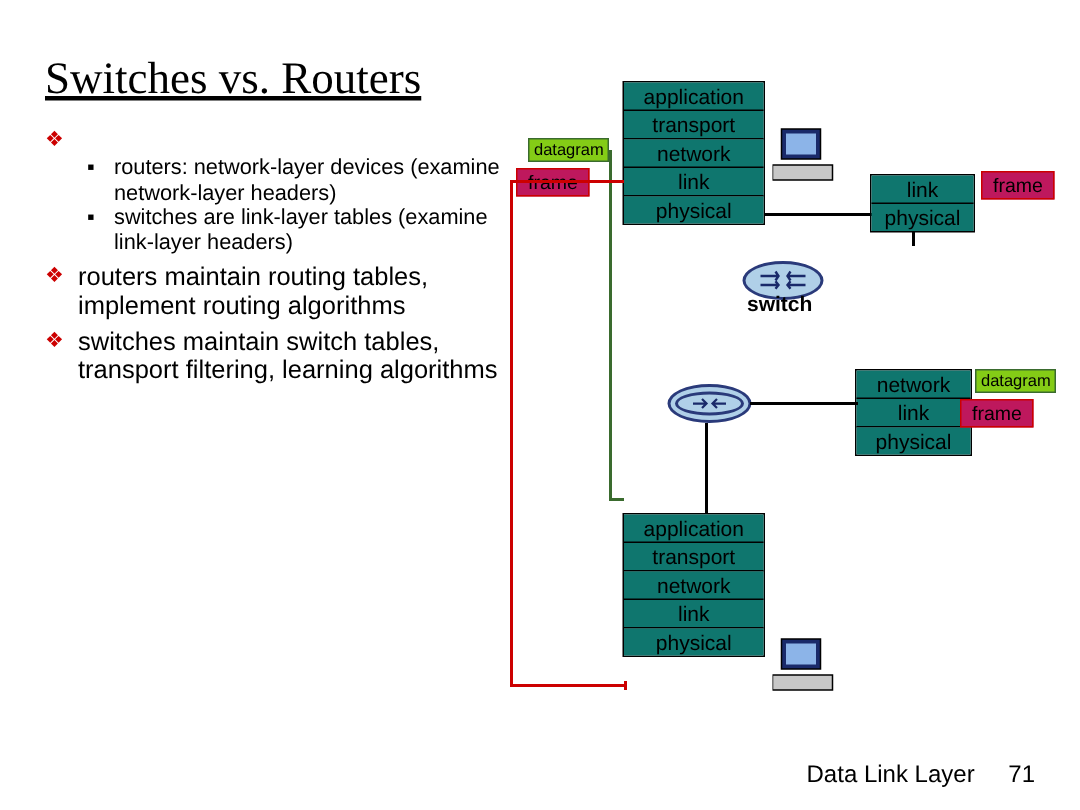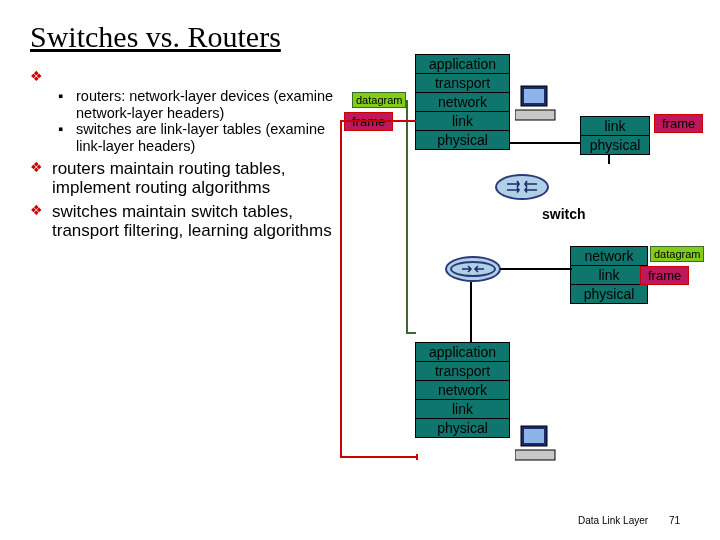--- a/index.html
+++ b/index.html
@@ -8,21 +8,21 @@
     height: 540px;
     background: #fff;
     font-family: "Comic Sans MS", cursive, sans-serif;
     position: relative;
     overflow: hidden;
   }
   .slide {
     position: relative;
     width: 100%;
     height: 100%;
-    padding: 20px 30px;
+    padding: 36px 30px;
   }
   .title {
     font-family: "Times New Roman", serif;
     font-size: 30px;
     text-decoration: underline;
     margin-bottom: 14px;
   }
   .content-area {
     display: flex;
   }
@@ -133,22 +133,22 @@
     border-radius:50%;
   }
   .linkline {
     position: absolute;
     height: 2px;
     background: #000;
   }
   .footer {
     position: absolute;
     bottom: 14px;
-    right: 40px;
-    font-size: 10px;
+    right: 30px;
+    font-size: 16px;
     margin-top: 20px;
   }
   .footer-num {
     margin-left: 18px;
   }
 </style>
 </head>
 <body>
 
 <div class="slide">
@@ -209,21 +209,21 @@
       <div class="cell">link</div>
       <div class="cell">physical</div>
     </div>
     <div class="framebox" style="left:344px; top:60px;">frame</div>
 
     <div class="switch-icon" style="left:185px; top:120px;">
       <svg viewBox="0 0 34 14">
           <path d="M2 4 L14 4 M12 1 L14 4 L12 7 M20 4 L32 4 M22 1 L20 4 L22 7 M2 10 L14 10 M12 7.5 L14 10 L12 12.5 M20 10 L32 10 M22 7.5 L20 10 L22 12.5" stroke="#1A2A6A" stroke-width="1.6" fill="none"></path>
         </svg>
     </div>
-    <div class="label" style="left:188px; top:152px; font-weight:bold;margin-left:44px;">switch</div>
+    <div class="label" style="left:188px; top:140px; font-weight:bold;">switch</div>
 
     <div class="stack" style="left:260px; top:192px; width:78px;">
       <div class="cell">network</div>
       <div class="cell">link</div>
       <div class="cell">physical</div>
     </div>
     <div class="dgrambox" style="left:340px; top:192px;">datagram</div>
     <div class="framebox" style="left:330px; top:212px;">frame</div>
 
     <div class="router-icon" style="left:135px; top:202px;">

